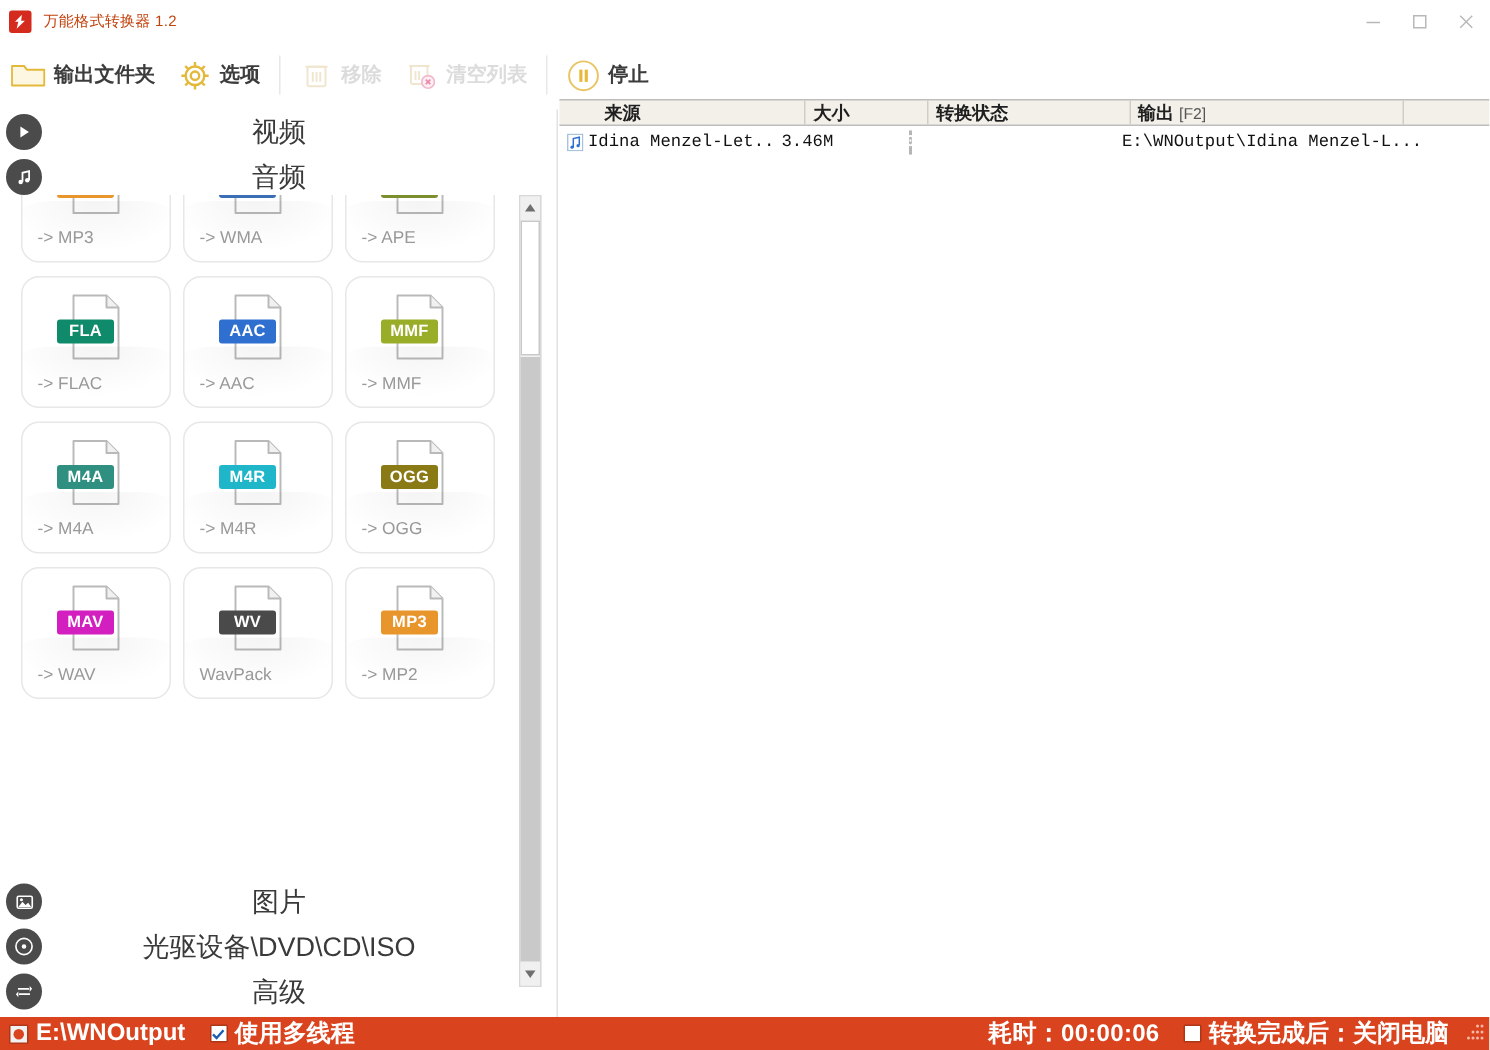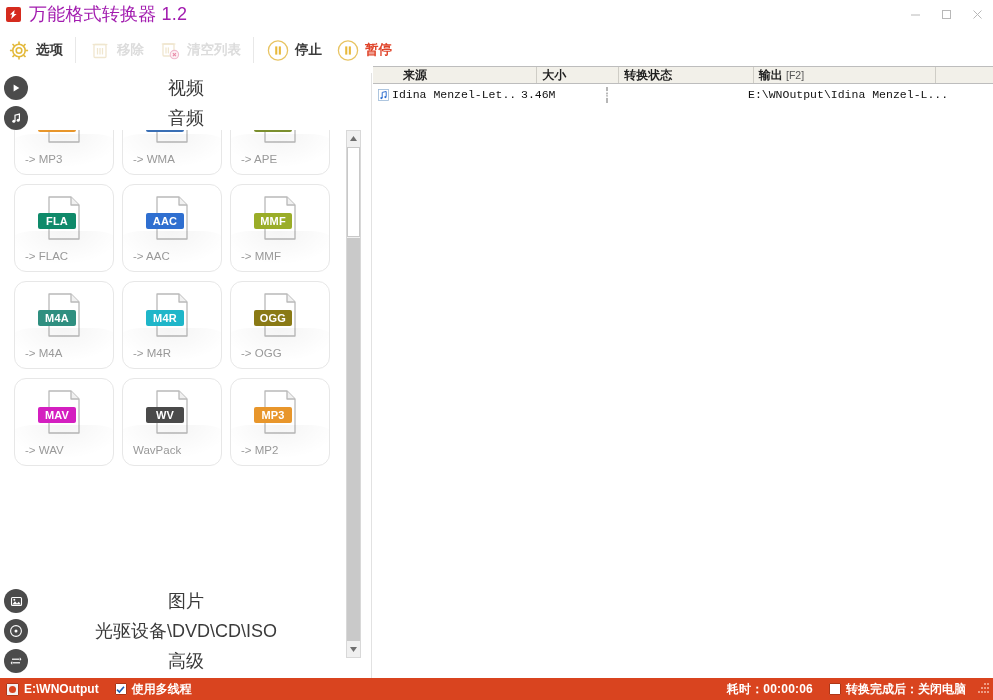--- a/index.html
+++ b/index.html
@@ -17,21 +17,21 @@
     position:absolute; top:0; left:0; width:993px; height:28px;
     background:#ffffff;
     display:flex; align-items:center;
   }
   #app-logo {
     width:15px;height:15px;margin-left:6px;margin-right:8px;
     background:#d52b1e; border-radius:2px;
     display:flex;align-items:center;justify-content:center;
     color:#fff; font-size:10px; font-weight:bold; line-height:1;
   }
-  #app-title { font-size:18px; color:#a21caf; letter-spacing:.2px;}
+  #app-title { font-size:10px; color:#c2410c; letter-spacing:.2px;}
   #win-controls { position:absolute; right:0; top:0; height:28px; display:flex; }
   .win-btn {
     width:31px;height:28px;display:flex;align-items:center;justify-content:center;
     color:#b8b8b8; font-size:12px; background:transparent;
   }
   .win-btn svg { display:block; }
 
   
   #toolbar {
     position:absolute; top:28px; left:0; width:993px; height:45px;
@@ -176,21 +176,21 @@
     position:absolute; inset:0; display:flex;align-items:center;justify-content:center;
     font-family:"Liberation Mono", monospace; font-size:11px; color:#fff; font-weight:bold;
   }
   .cell-out { width:250px; padding-left:5px;}
 
   
   #statusbar {
     position:absolute; left:0; bottom:0; width:993px; height:22px;
     background:#d9441f;
     display:flex; align-items:center;
-    color:#ffffff; font-size:12px;
+    color:#ffffff; font-size:16px;
   }
   #sb-outdir { display:flex; align-items:center; margin-left:6px; font-weight:bold; }
   #outdir-ico {
     width:13px;height:13px;background:#f1f1f1;border:1px solid #b23718;
     display:flex;align-items:center;justify-content:center;margin-right:5px;
     border-radius:1px;
   }
   #outdir-ico i { width:7px;height:7px;background:#d9441f;border-radius:50%;display:block;}
   .sb-check {
     display:flex;align-items:center; margin-left:16px; font-weight:bold;
@@ -231,20 +231,29 @@
       <svg width="11" height="11" viewBox="0 0 11 11">
           <line x1="1.5" y1="1.5" x2="9.5" y2="9.5" stroke="#b8b8b8" stroke-width="1"></line>
           <line x1="9.5" y1="1.5" x2="1.5" y2="9.5" stroke="#b8b8b8" stroke-width="1"></line>
         </svg>
     </div>
   </div>
 </div>
 
 <div id="toolbar">
 
+  <div class="tb-item">
+    <span class="tb-ico">
+      <svg width="26" height="26" viewBox="0 0 26 26">
+        <path d="M2 7 L10 7 L12 9.5 L23.5 9.5 L23.5 20 L2 20 Z" fill="#fdf6e0" stroke="#e3b93b" stroke-width="1.2" stroke-linejoin="round"></path>
+        <path d="M2 7 L10 7 L12 9.5" fill="none" stroke="#e3b93b" stroke-width="1.2"></path>
+      </svg>
+    </span>
+    <span class="tb-label">输出文件夹</span>
+  </div>
 
   <div class="tb-item">
     <span class="tb-ico">
       <svg width="26" height="26" viewBox="0 0 26 26">
         <g fill="none" stroke="#e3b93b" stroke-width="1.6">
           <circle cx="13" cy="13.5" r="6.2"></circle>
           <circle cx="13" cy="13.5" r="2.8"></circle>
           <line x1="13" y1="4.4" x2="13" y2="7"></line>
             <line x1="13" y1="20" x2="13" y2="22.6"></line>
           <line x1="3.9" y1="13.5" x2="6.5" y2="13.5"></line>
@@ -301,30 +310,20 @@
     <span class="tb-ico">
       <svg width="26" height="26" viewBox="0 0 26 26">
         <circle cx="13" cy="13.5" r="9.6" fill="none" stroke="#e8c463" stroke-width="1.3"></circle>
         <rect x="10.2" y="9.4" width="2.1" height="8.2" fill="#e8b93b"></rect>
         <rect x="13.8" y="9.4" width="2.1" height="8.2" fill="#e8b93b"></rect>
       </svg>
     </span>
     <span class="tb-label">停止</span>
   </div>
 
-  <div class="tb-item" style="padding-right:0;">
-    <span class="tb-ico">
-      <svg width="26" height="26" viewBox="0 0 26 26">
-        <circle cx="13" cy="13.5" r="9.6" fill="none" stroke="#e8c463" stroke-width="1.3"></circle>
-        <rect x="10.2" y="9.4" width="2.1" height="8.2" fill="#e8b93b"></rect>
-        <rect x="13.8" y="9.4" width="2.1" height="8.2" fill="#e8b93b"></rect>
-      </svg>
-    </span>
-    <span class="tb-label accent">暂停</span>
-  </div>
 </div>
 
 <div id="sidebar">
 
   <div id="cat-top">
     <div class="cat-row">
       <span class="cat-ico">
         <svg width="12" height="12" viewBox="0 0 12 12">
             <path d="M3.6 2.4 L9.3 6 L3.6 9.6 Z" fill="#ffffff"></path>
           </svg>

